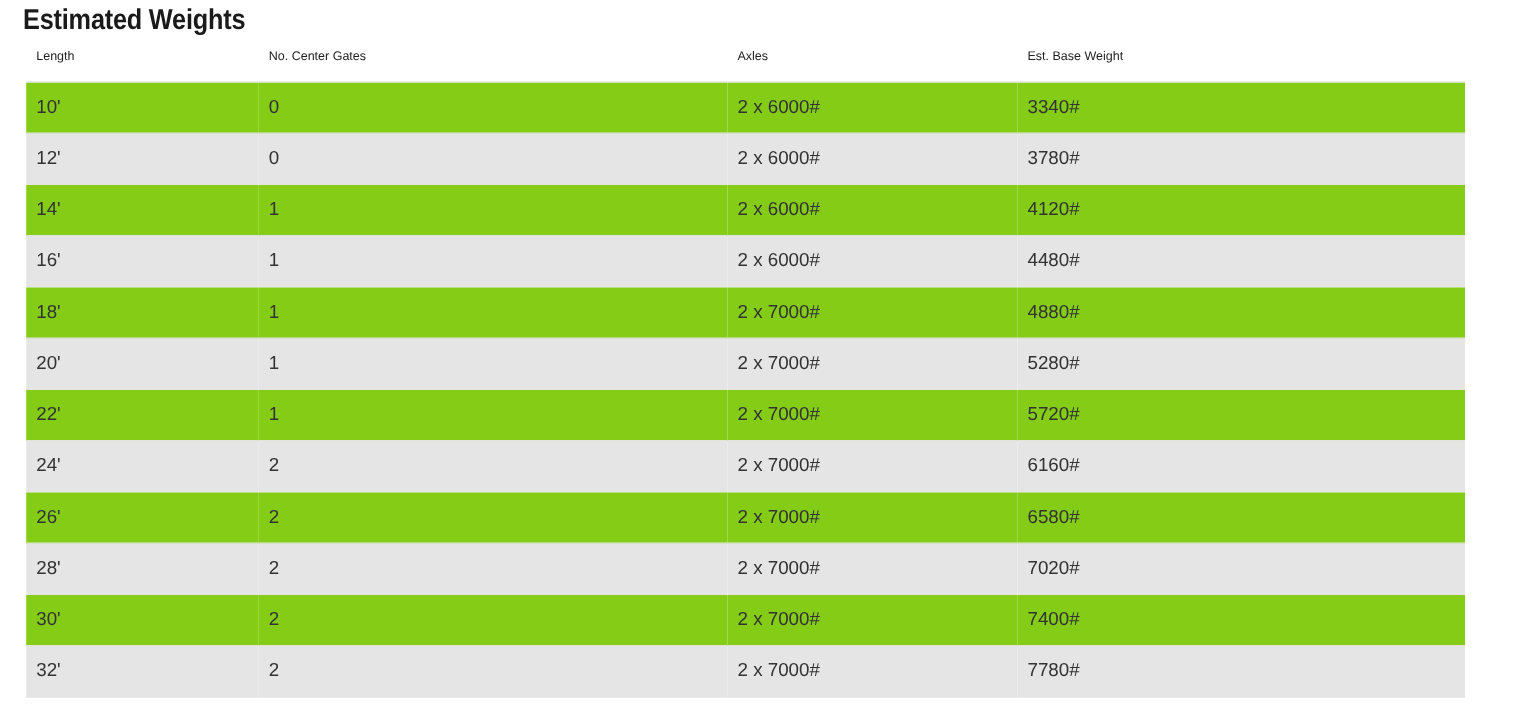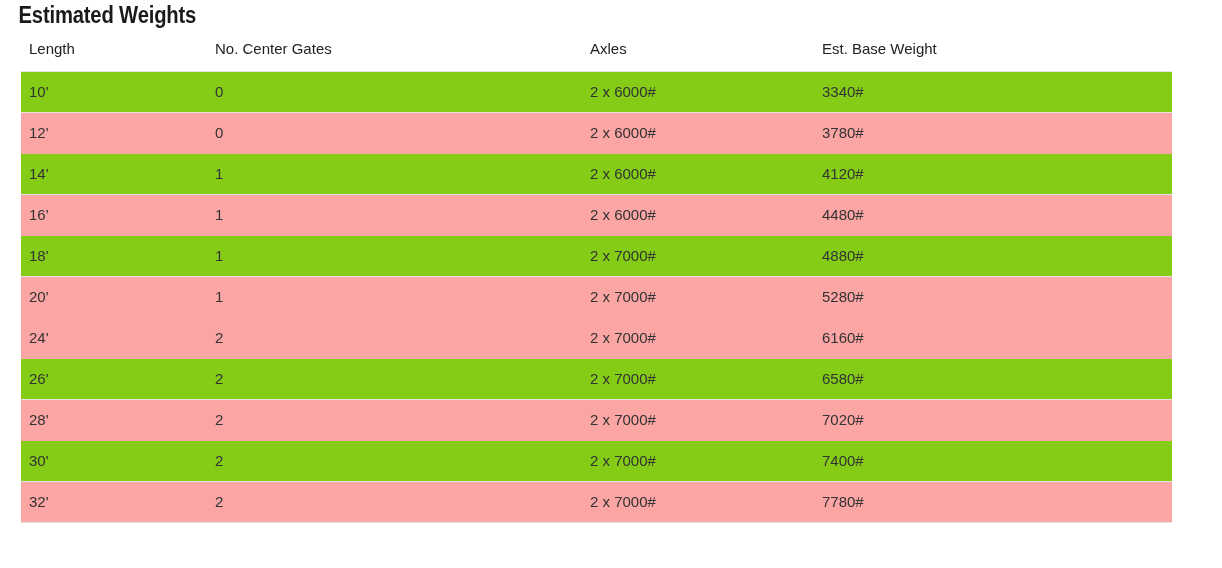--- a/index.html
+++ b/index.html
@@ -46,21 +46,21 @@
     font-size: 15px;
   }
   table.weights col.c1 { width: 186px; }
   table.weights col.c2 { width: 375px; }
   table.weights col.c3 { width: 232px; }
   table.weights col.c4 { width: 358px; }
 
   table.weights thead th {
     text-align: left;
     font-weight: normal;
-    font-size: 15px;
+    font-size: 10px;
     color: #222222;
     padding: 0 0 14px 8px;
     border: none;
     vertical-align: bottom;
     white-space: nowrap;
   }
   table.weights tbody td {
     padding: 0 0 0 8px;
     height: 40px;
     line-height: 40px;
@@ -68,21 +68,21 @@
     font-size: 15px;
     border-top: 1px solid #e3e3e3;
     border-bottom: 1px solid #e3e3e3;
     white-space: nowrap;
     vertical-align: middle;
   }
   table.weights tbody tr.odd td {
     background: #84cc16;
   }
   table.weights tbody tr.even td {
-    background: #fca5a5;
+    background: #e5e5e5;
     border-top-color: transparent;
     border-bottom-color: transparent;
   }
   table.weights tbody tr:last-child td {
     border-bottom: 1px solid #e3e3e3;
   }
 </style>
 </head>
 <body>
 
@@ -136,20 +136,26 @@
             <td>1</td>
             <td>2 x 7000#</td>
             <td>4880#</td>
           </tr>
           <tr class="even">
             <td>20'</td>
             <td>1</td>
             <td>2 x 7000#</td>
             <td>5280#</td>
           </tr>
+          <tr class="odd">
+            <td>22'</td>
+            <td>1</td>
+            <td>2 x 7000#</td>
+            <td>5720#</td>
+          </tr>
           <tr class="even">
             <td>24'</td>
             <td>2</td>
             <td>2 x 7000#</td>
             <td>6160#</td>
           </tr>
           <tr class="odd">
             <td>26'</td>
             <td>2</td>
             <td>2 x 7000#</td>

